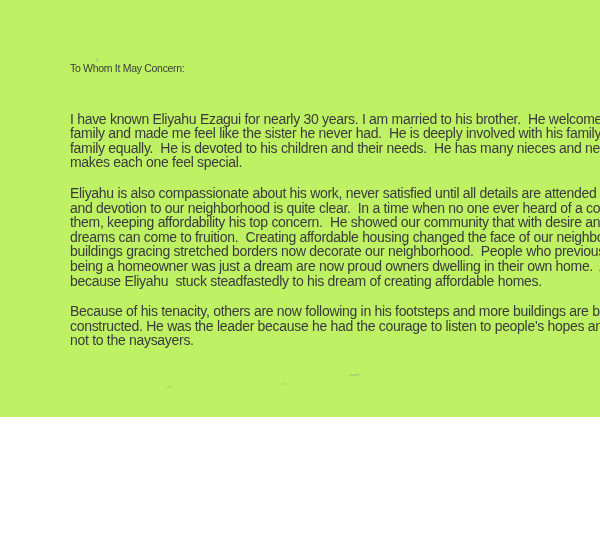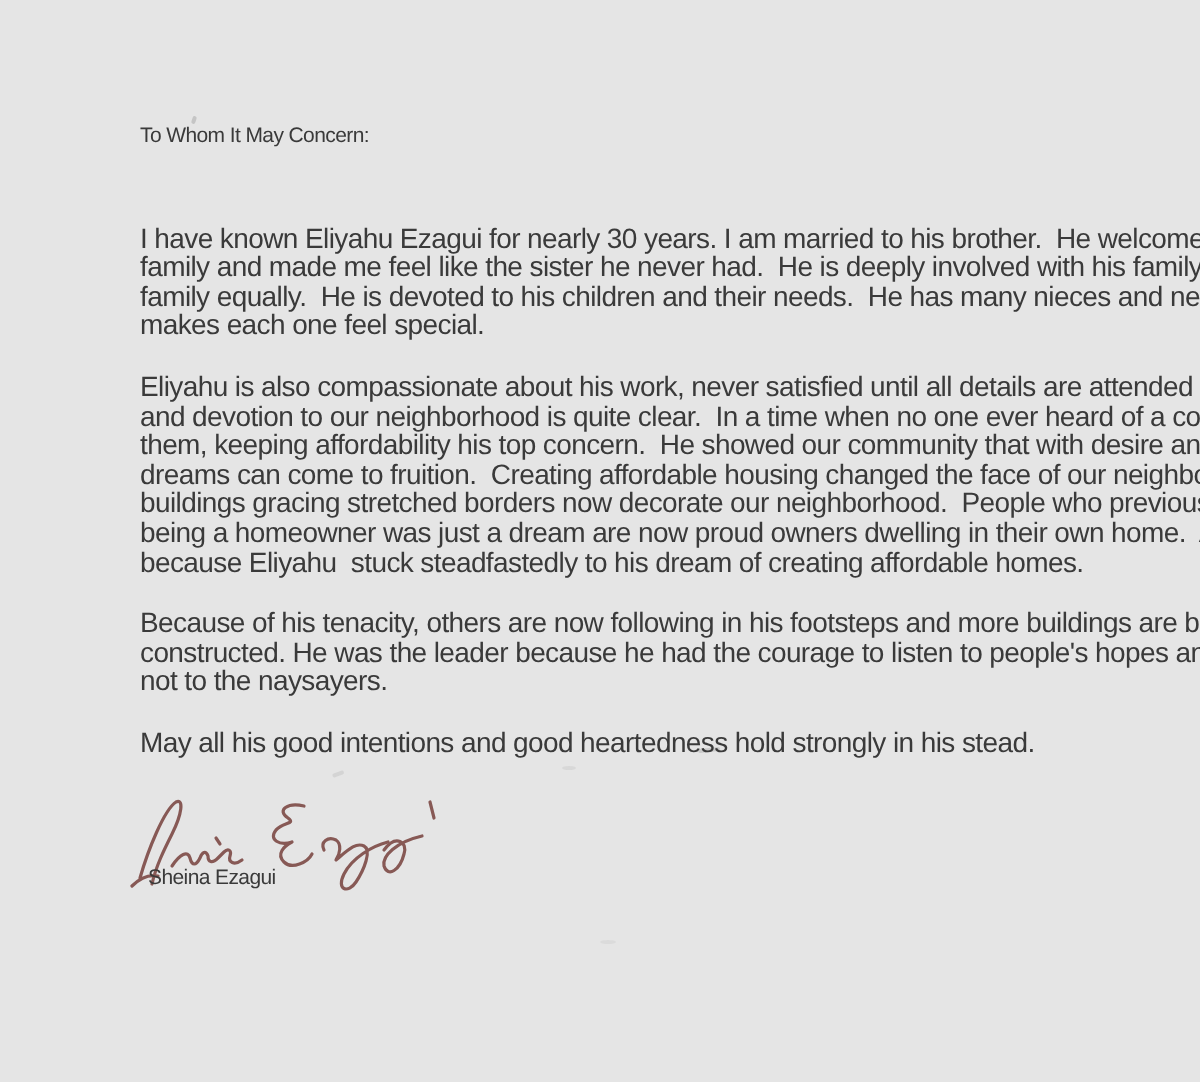--- a/index.html
+++ b/index.html
@@ -3,22 +3,22 @@
 <meta charset="utf-8">
 <style>
   html, body {
     margin: 0;
     padding: 0;
     background: #ffffff;
   }
   .page {
     position: relative;
     width: 600px;
-    height: 541px;
-    background: #e5e5e5;
+    height: 417px;
+    background: #bef264;
     overflow: hidden;
     font-family: "Liberation Sans", "DejaVu Sans", sans-serif;
     color: #3a3a3a;
   }
   .content {
     position: absolute;
     left: 70px;
     top: 61px;
     width: 500px;
   }
@@ -99,41 +99,17 @@
 them, keeping affordability his top concern.  He showed our community that with desire and effort,
 dreams can come to fruition.  Creating affordable housing changed the face of our neighborhood.  New
 buildings gracing stretched borders now decorate our neighborhood.  People who previously thought
 being a homeowner was just a dream are now proud owners dwelling in their own home.  All this
 because Eliyahu  stuck steadfastedly to his dream of creating affordable homes.</p>
 
     <p class="para">Because of his tenacity, others are now following in his footsteps and more buildings are being
 constructed. He was the leader because he had the courage to listen to people's hopes and dreams and
 not to the naysayers.</p>
 
-    <p class="para">May all his good intentions and good heartedness hold strongly in his stead.</p>
 
 
-    <div class="signature-block">
-
-      <svg class="signature-svg" viewBox="0 0 160 52" fill="none" stroke="#7d4a46" stroke-width="1.6" stroke-linecap="round" stroke-linejoin="round" opacity="0.9">
-
-        <path d="M6,44 C10,30 18,10 24,6 C28,4 27,12 22,22 C18,30 14,38 12,47"></path>
-
-        <path d="M2,48 C6,44 10,42 15,43"></path>
-
-        <path d="M22,38 C26,32 30,30 31,34 C32,38 34,38 36,34 C37,31 39,30 40,33 C40,36 42,37 45,34 L48,31 C50,29 52,30 51,33 C50,36 53,38 57,35"></path>
-
-        <path d="M44,24 L46,27"></path>
-
-        <path d="M88,8 C80,6 74,10 80,14 C84,17 78,16 74,20 C70,25 76,28 82,26 C78,28 74,32 78,36 C82,40 90,36 92,32"></path>
-
-        <path d="M98,30 C96,26 100,23 104,25 C107,27 106,32 104,35 C110,30 114,26 118,28 C122,30 118,40 114,46 C110,52 104,50 108,42 C112,34 122,28 130,26"></path>
-
-        <path d="M128,30 C134,22 140,26 138,32 C136,40 130,44 128,38 C127,33 134,26 147,23"></path>
-
-        <path d="M151,6 L153,14"></path>
-      </svg>
-
-      <div class="signer-name">Sheina Ezagui</div>
-    </div>
 
   </div>
 </div>
 
 </body></html>

